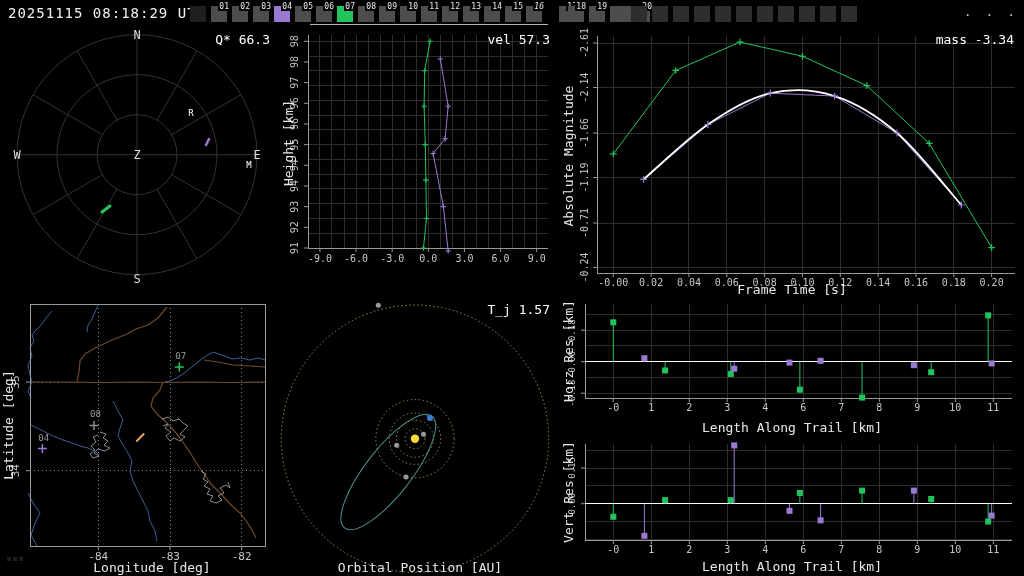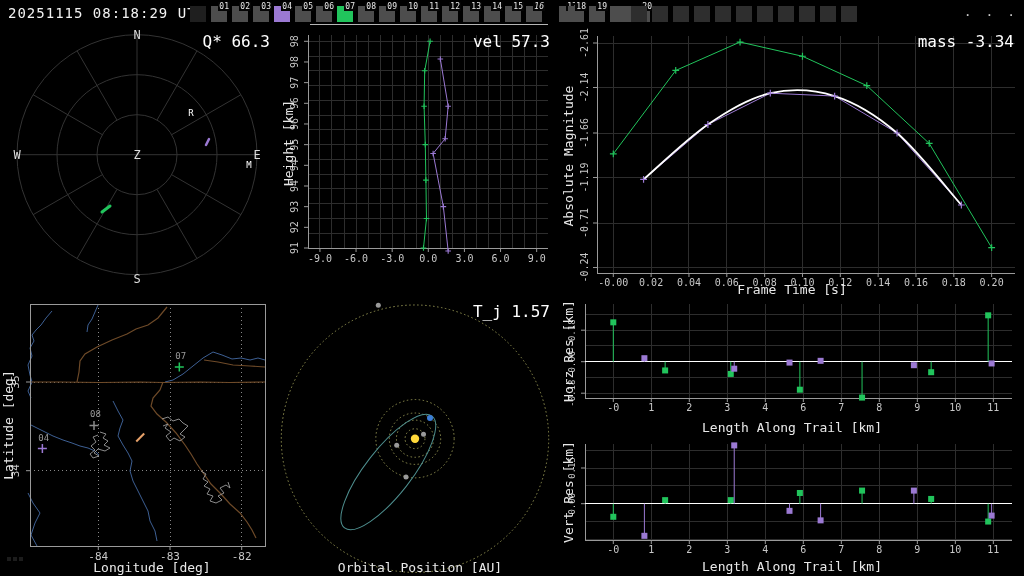--- a/index.html
+++ b/index.html
@@ -1,21 +1,21 @@
 <!DOCTYPE html>
 <html><head>
 <meta charset="utf-8">
 <style>
   html,body{margin:0;padding:0;background:#000;}
   #screen{position:relative;width:1024px;height:576px;background:#000;overflow:hidden;
           font-family:"DejaVu Sans Mono",monospace;color:#ddd;}
   .panel{position:absolute;background:#000;}
   svg{position:absolute;left:0;top:0;}
   svg text{font-family:"DejaVu Sans Mono",monospace;}
-  .annotation{position:absolute;top:4px;right:10px;color:#fff;font-size:16px;white-space:pre;z-index:3;}
+  .annotation{position:absolute;top:4px;right:10px;color:#fff;font-size:13px;white-space:pre;z-index:3;}
   .xlabel{position:absolute;left:0;right:0;text-align:center;color:#e8e8e8;font-size:13px;z-index:3;}
   .ylabel{position:absolute;width:220px;height:16px;text-align:center;color:#e8e8e8;font-size:13px;
           transform:rotate(-90deg);z-index:3;}
   #topbar{position:absolute;left:0;top:0;width:1024px;height:28px;background:#000;}
   #timestamp{position:absolute;left:8px;top:5px;font-size:14px;color:#f2f2f2;letter-spacing:1px;}
   .stbox{position:absolute;top:6px;width:16px;height:16px;}
   .stbox .lbl{position:absolute;top:-4px;right:-3px;font-size:8px;line-height:9px;color:#e9e9e9;
               background:#050505;padding:0 1px;}
   #underline{position:absolute;left:310px;top:24px;width:238px;height:1px;background:#b5b5b5;}
   #menu-dots{position:absolute;right:6px;top:4px;color:#c8c8c8;font-size:13px;letter-spacing:3px;}

